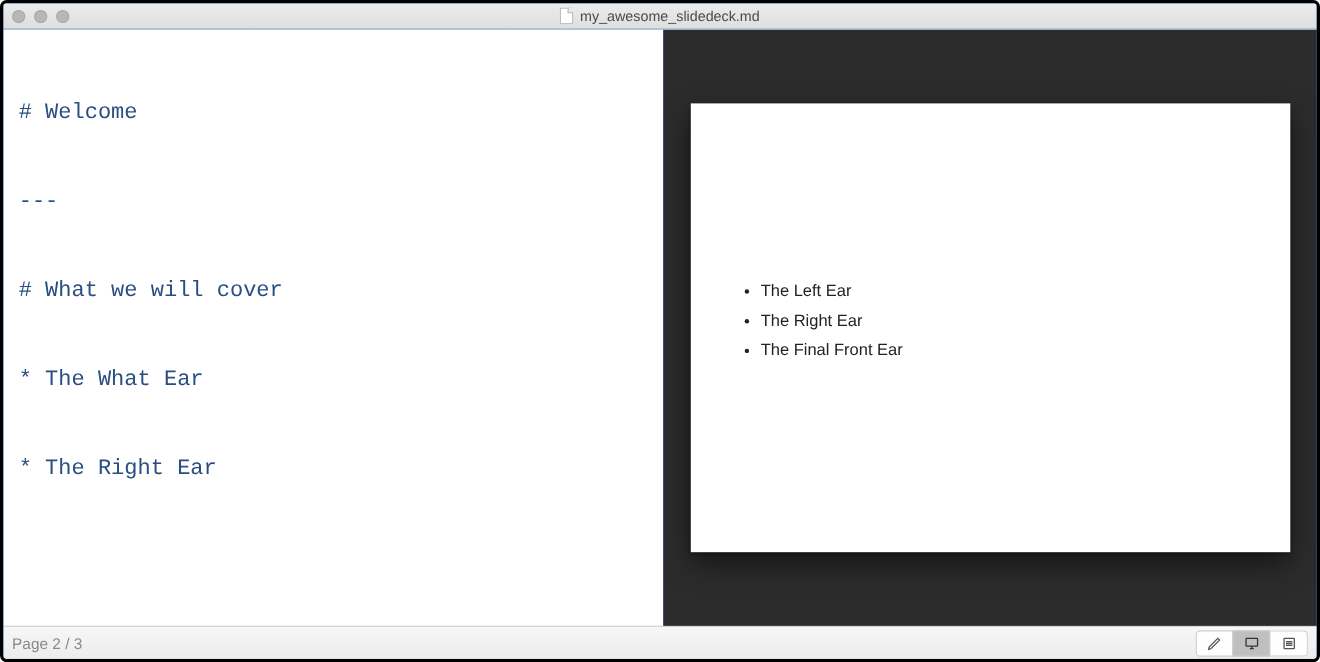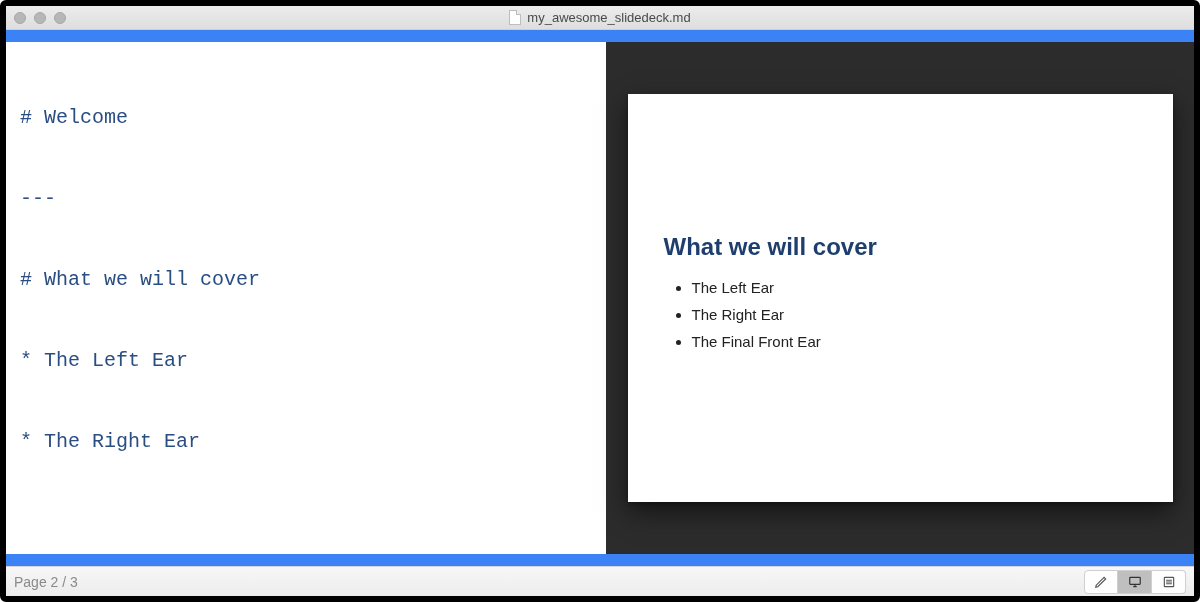--- a/index.html
+++ b/index.html
@@ -1,24 +1,23 @@
 <!DOCTYPE html>
 <html><head>
 <meta charset="utf-8">
 <style>
   * { box-sizing: border-box; margin: 0; padding: 0; }
   html, body { width: 1200px; height: 602px; overflow: hidden; font-family: -apple-system, "Helvetica Neue", Arial, sans-serif; }
   .window {
     width: 1200px; height: 602px;
     display: flex; flex-direction: column;
     background: #3b82f6;
-    border: 6px solid #000000;
+    border: 3px solid #000000;
     border-radius: 6px;
     overflow: hidden;
-    gap: 12px;
   }
   
   .titlebar {
     height: 24px;
     background: linear-gradient(#ececec,#dedede);
     border-bottom: 1px solid #cfcfcf;
     display: flex; align-items: center;
     position: relative;
     padding: 0 8px;
   }
@@ -112,31 +111,30 @@
       <span>my_awesome_slidedeck.md</span>
     </div>
   </div>
 
   <div class="split">
 
     <div class="editor">
       <div class="line"># Welcome</div>
       <div class="line">---</div>
       <div class="line"># What we will cover</div>
-      <div class="line">* The Left Ear</div>
+      <div class="line">* The What Ear</div>
       <div class="line">* The Right Ear</div>
       
       
       
     </div>
 
     <div class="preview-area">
       <div class="slide">
         <div class="slide-inner">
-          <h1>What we will cover</h1>
           <ul>
             <li>The Left Ear</li>
             <li>The Right Ear</li>
             <li>The Final Front Ear</li>
           </ul>
         </div>
       </div>
     </div>
 
   </div>

